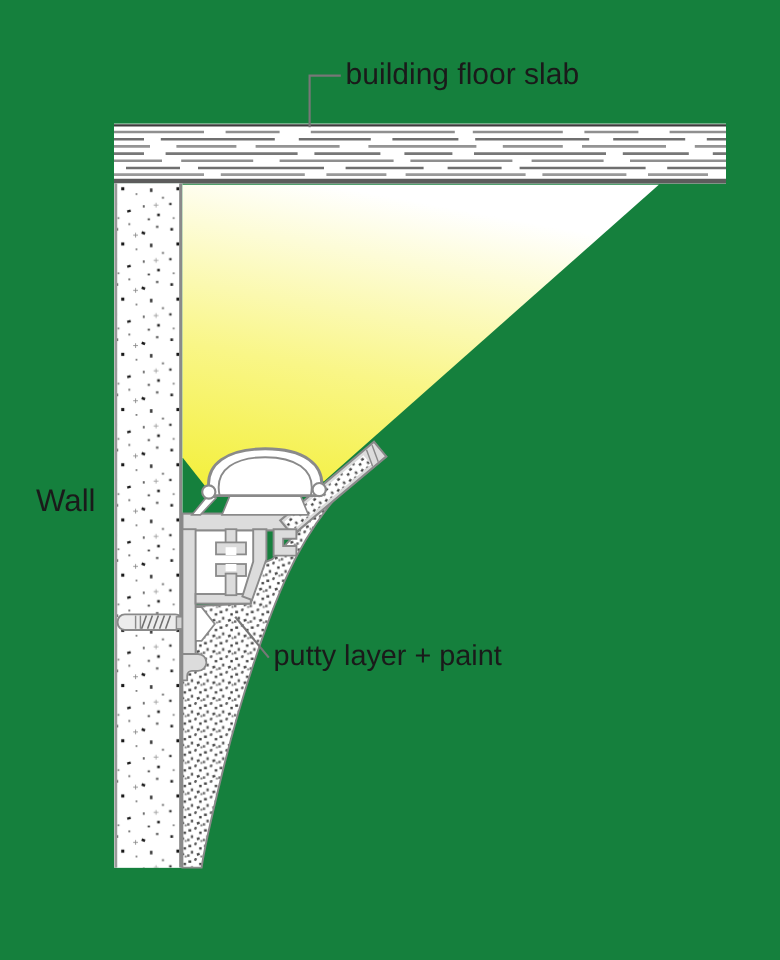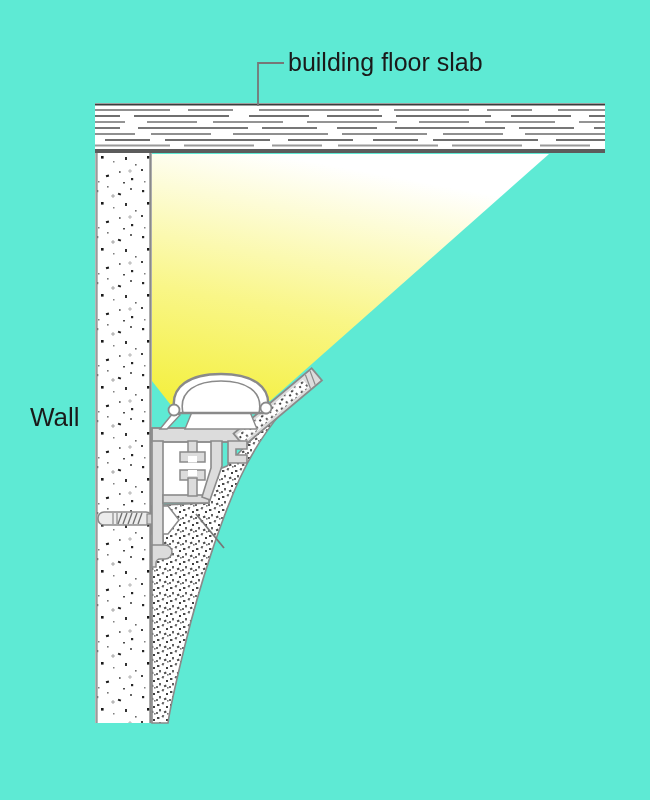--- a/index.html
+++ b/index.html
@@ -1,19 +1,19 @@
 <!DOCTYPE html>
 <html><head>
 <meta charset="utf-8">
 <style>
   html,body{margin:0;padding:0;background:#ffffff;}
   .stage{
     position:relative;
     width:650px;height:800px;
-    background:#5eead4;
+    background:#15803d;
     overflow:hidden;
     font-family:"Liberation Sans", sans-serif;
   }
   .diagram-svg{position:absolute;left:0;top:0;}
   .lbl{
     position:absolute;
     color:#1a1a1a;
     white-space:nowrap;
     user-select:none;
   }
@@ -157,14 +157,15 @@
       <circle cx="174" cy="410" r="5.5" fill="#ffffff" stroke="#8a8a8a" stroke-width="1.8"></circle>
       <circle cx="266" cy="408" r="5.5" fill="#ffffff" stroke="#8a8a8a" stroke-width="1.8"></circle>
     </g>
 
     <polyline points="284,63 258,63 258,106" fill="none" stroke="#777777" stroke-width="1.8"></polyline>
     <line x1="196" y1="514" x2="224" y2="548" stroke="#777777" stroke-width="1.8"></line>
   </svg>
 
   <div class="lbl lbl-slab">building floor slab</div>
   <div class="lbl lbl-wall">Wall</div>
+  <div class="lbl lbl-putty">putty layer + paint</div>
 
 </div>
 
 </body></html>

